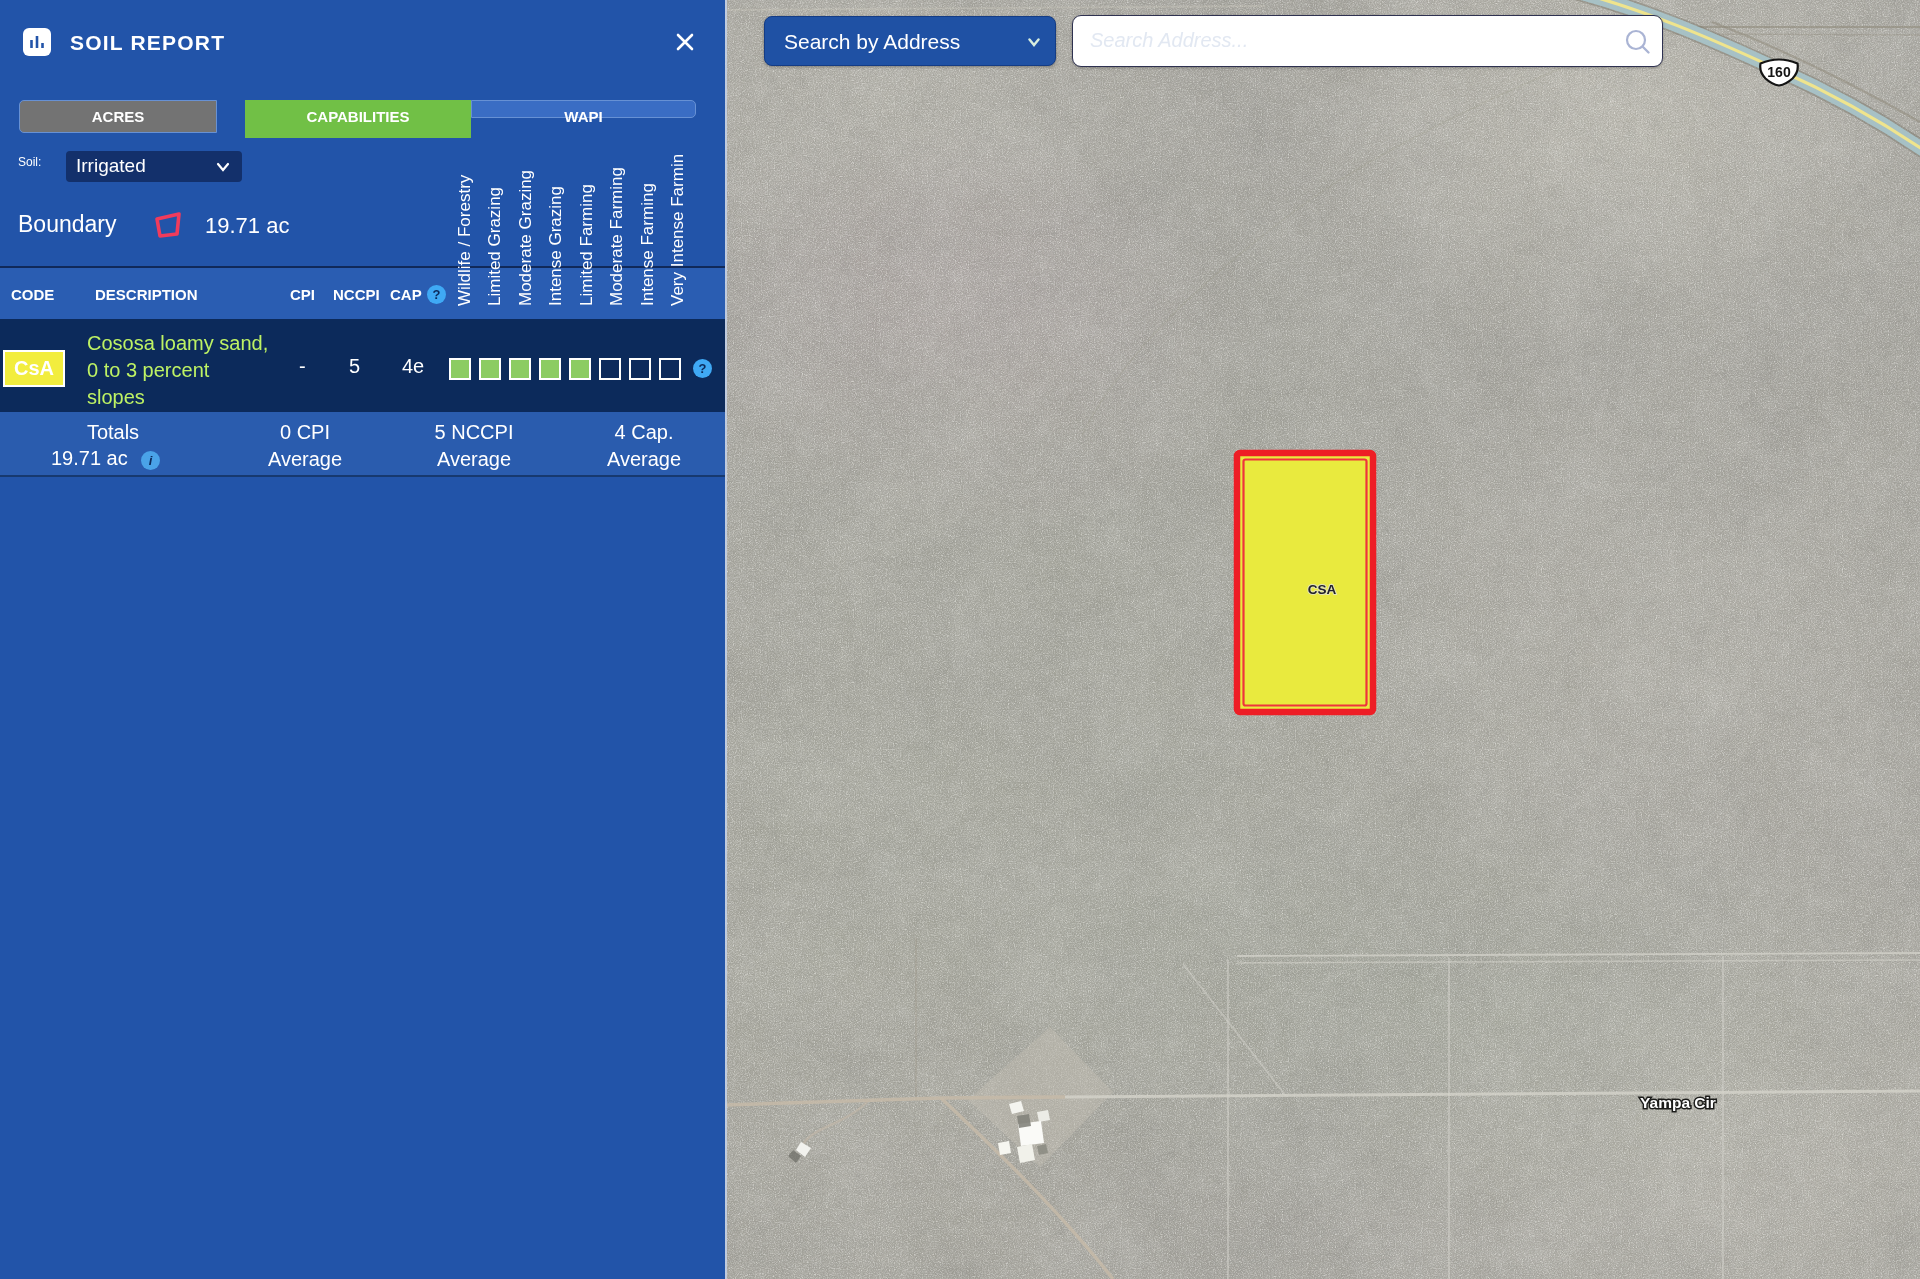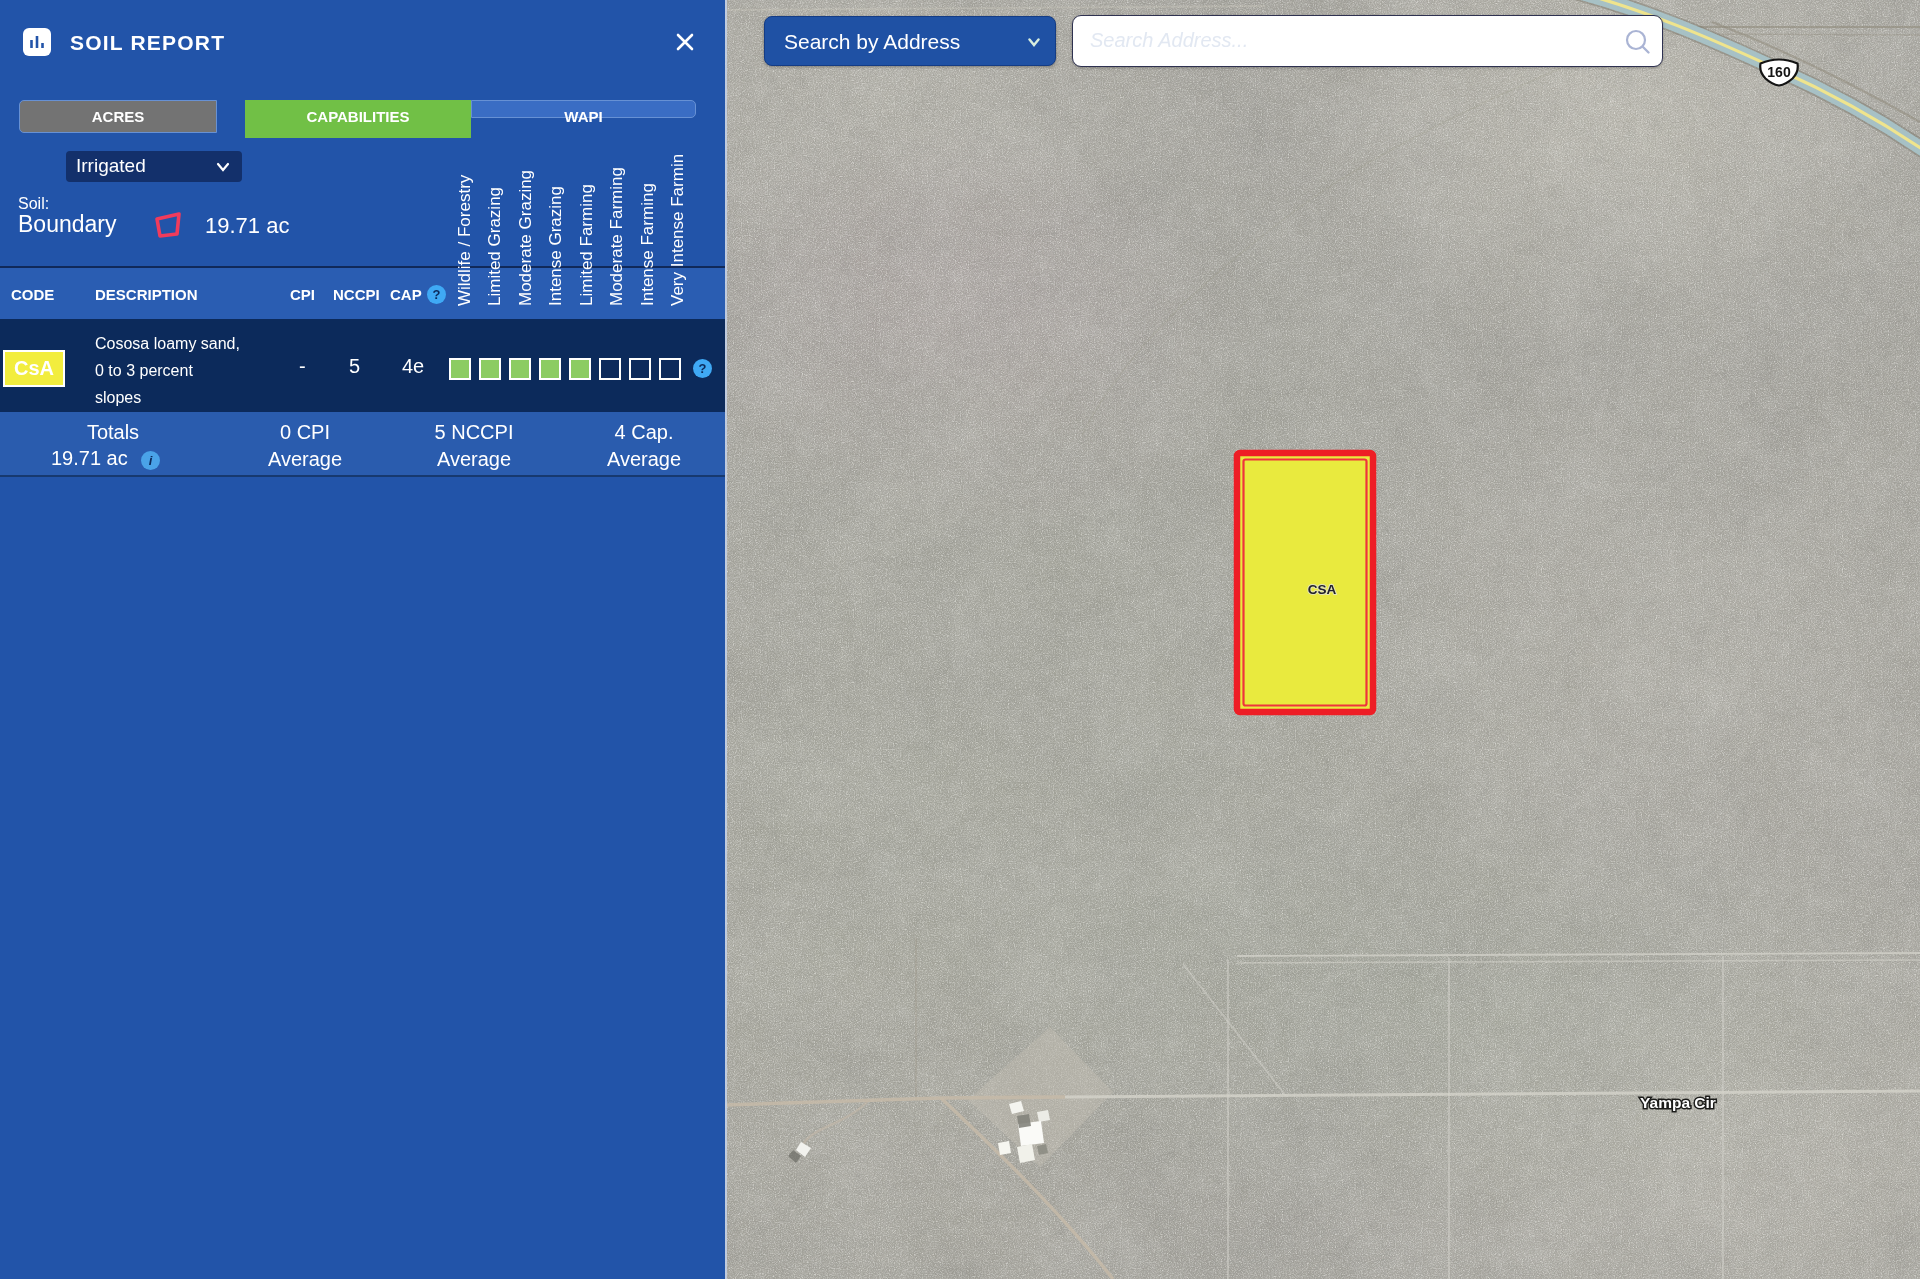--- a/index.html
+++ b/index.html
@@ -200,21 +200,21 @@
     <svg class="abs" style="left:675px; top:32px;" width="20" height="20" viewBox="0 0 20 20">
         <path d="M3 3 L17 17 M17 3 L3 17" stroke="#fff" stroke-width="2.6" stroke-linecap="round"></path>
       </svg>
 
     <div class="abs" style="left:19px; top:100px; width:198px; height:33px; background:#737373; border:1px solid #6791d4; border-radius:5px 0 0 5px; text-align:center; line-height:31px; font-size:15px; font-weight:bold; color:#fff;">ACRES</div>
 
     <div class="abs" style="left:245px; top:100px; width:226px; height:38px; background:#71c046; text-align:center; line-height:33px; font-size:15px; font-weight:bold; color:#fff;">CAPABILITIES</div>
 
     <div class="abs" style="left:471px; top:100px; width:225px; height:18px; background:#3a6dc4; border:1px solid #6791d4; border-radius:0 5px 5px 0; text-align:center; line-height:31px; font-size:15px; font-weight:bold; color:#fff;">WAPI</div>
 
-    <div class="abs" style="left:18px; top:155px; font-size:16px; color:#fff;margin-top:40px;">Soil:</div>
+    <div class="abs" style="left:18px; top:155px; font-size:12px; color:#fff;">Soil:</div>
 
     <div class="abs" style="left:66px; top:151px; width:176px; height:31px; background:#13306b; border-radius:4px;">
       <span style="position:absolute; left:10px; top:4px; font-size:19px; color:#fff;">Irrigated</span>
       <svg class="abs" style="left:150px; top:11px;" width="14" height="10" viewBox="0 0 14 10">
           <path d="M2 2 L7 8 L12 2" fill="none" stroke="#fff" stroke-width="2.2" stroke-linecap="round"></path>
         </svg>
     </div>
 
     <div class="abs" style="left:18px; top:211px; font-size:23px; color:#fff;">Boundary</div>
 
@@ -251,21 +251,21 @@
     <div class="abs" style="left:333px; top:286px; font-size:15px; font-weight:bold; color:#fff;">NCCPI</div>
 
     <div class="abs" style="left:390px; top:286px; font-size:15px; font-weight:bold; color:#fff;">CAP</div>
 
     <div class="abs" style="left:427px; top:285px; width:19px; height:19px; background:#3fa9f5; border-radius:50%; text-align:center; line-height:19px; font-size:13px; font-weight:bold; color:#0c2a5b;">?</div>
 
     <div class="abs" style="left:0; top:319px; width:725px; height:93px; background:#0c2a5b;"></div>
 
     <div class="abs" style="left:3px; top:350px; width:62px; height:37px; background:#f2ed3e; border:2px solid #fff; text-align:center; line-height:33px; font-size:20px; font-weight:bold; color:#fff;">CsA</div>
 
-    <div class="abs" style="left:95px; top:330px; font-size:16px; line-height:27px; color:#ffffff;">Cososa loamy sand,<br>0 to 3 percent<br>slopes</div>
+    <div class="abs" style="left:87px; top:330px; font-size:20px; line-height:27px; color:#bef264;">Cososa loamy sand,<br>0 to 3 percent<br>slopes</div>
 
     <div class="abs" style="left:299px; top:355px; font-size:20px; color:#fff;">-</div>
 
     <div class="abs" style="left:349px; top:355px; font-size:20px; color:#fff;">5</div>
 
     <div class="abs" style="left:402px; top:355px; font-size:20px; color:#fff;">4e</div>
 
     <div class="abs" style="left:449px; top:358px; width:22px; height:22px; border:2px solid #fff; background:#8ccc62;"></div>
 
     <div class="abs" style="left:479px; top:358px; width:22px; height:22px; border:2px solid #fff; background:#8ccc62;"></div>

